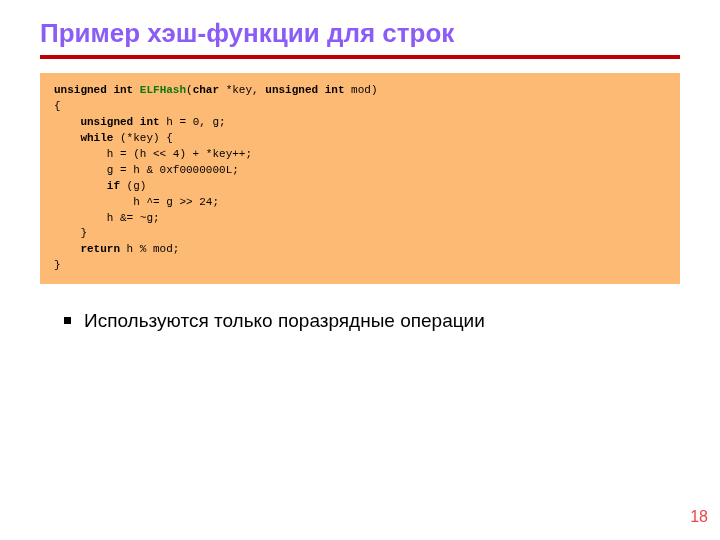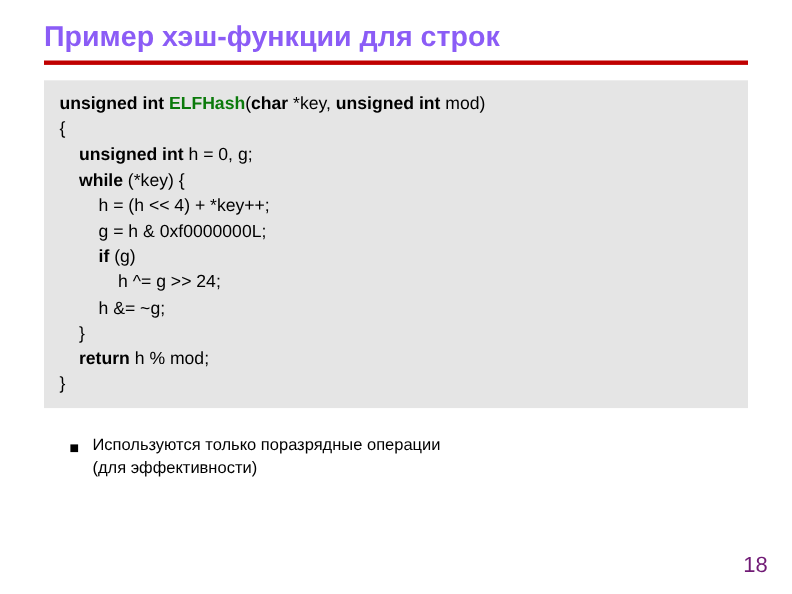--- a/index.html
+++ b/index.html
@@ -20,56 +20,56 @@
     font-size: 26px;
     font-weight: bold;
     margin: 0 0 6px 0;
   }
   .rule {
     height: 4px;
     background: #c00000;
     margin: 0 0 14px 0;
   }
   .codebox {
-    background: #e5e5e5;
+    background: #fdba74;
     padding: 10px 14px 10px 14px;
-    font-family: Liberation Sans, sans-serif;
-    font-size: 16px;
+    font-family: Liberation Mono, monospace;
+    font-size: 11px;
     line-height: 1.45;
     color: #000;
     white-space: pre;
   }
   .kw { font-weight: bold; }
   .fn { color: #0b7a0b; font-weight: bold; }
   .bullets {
     margin: 24px 0 0 24px;
-    font-size: 15px;
+    font-size: 19px;
     color: #000;
     line-height: 1.35;
   }
   .bullets .item {
     position: relative;
     padding-left: 20px;
     margin-bottom: 8px;
   }
   .bullets .item::before {
     content: "";
     position: absolute;
     left: 0;
     top: 9px;
     width: 7px;
     height: 7px;
     background: #000;
   }
   .pagenum {
     position: absolute;
-    right: 22px;
+    right: 12px;
     bottom: 14px;
-    font-size: 20px;
-    color: #701a75;
+    font-size: 16px;
+    color: #ef4444;
   }
 </style>
 </head>
 <body>
 
 <div class="slide">
   <h1 class="title">Пример хэш-функции для строк</h1>
   <div class="rule"></div>
 
   <div class="codebox"><span class="kw">unsigned int </span><span class="fn">ELFHash</span><span>(</span><span class="kw">char</span><span> *key, </span><span class="kw">unsigned int</span><span> mod)</span>
@@ -81,18 +81,17 @@
 <span>        </span><span class="kw">if</span><span> (g)</span>
 <span>            h ^= g &gt;&gt; 24;</span>
 <span>        h &amp;= ~g;</span>
 <span>    }</span>
 <span>    </span><span class="kw">return</span><span> h % mod;</span>
 <span>}</span></div>
 
   <div class="bullets">
     <div class="item">
       <span>Используются только поразрядные операции</span><br>
-      <span>(для эффективности)</span>
     </div>
   </div>
 </div>
 
 <div class="pagenum">18</div>
 
 </body></html>

